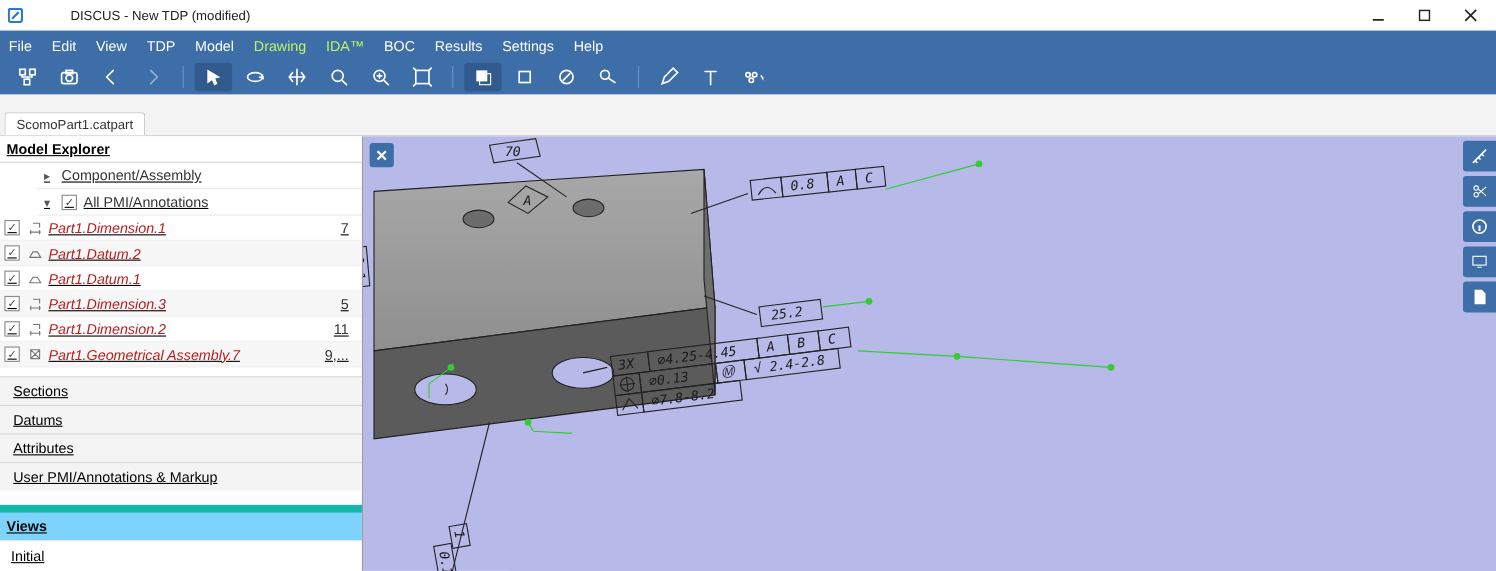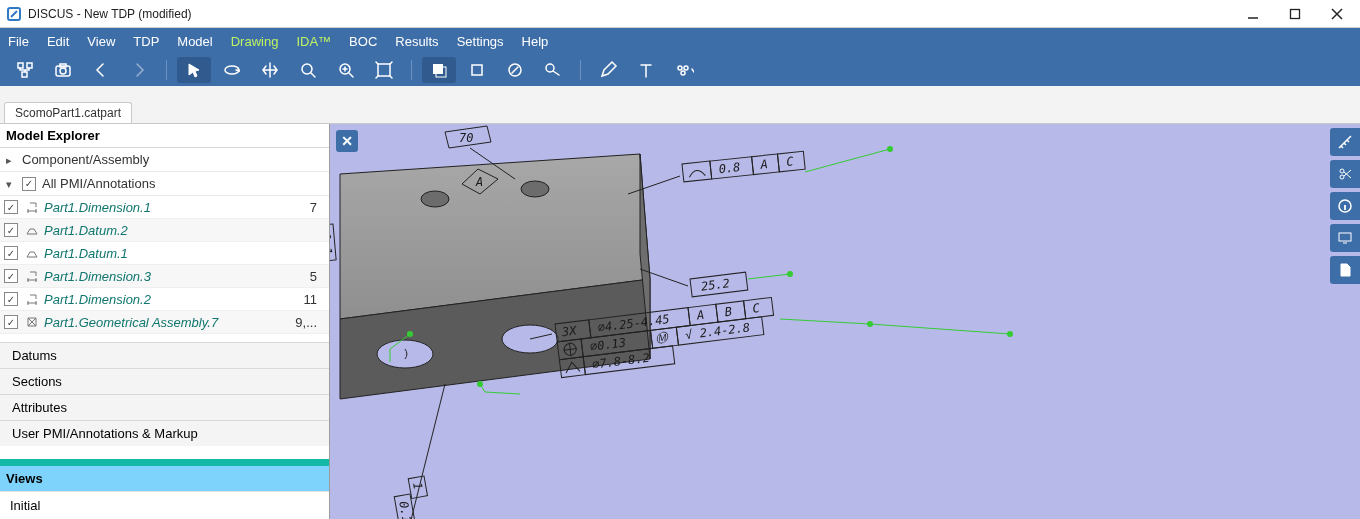--- a/index.html
+++ b/index.html
@@ -1,19 +1,19 @@
 <!DOCTYPE html>
 <html><head>
 <meta charset="utf-8">
 <style>
 * { box-sizing: border-box; margin: 0; padding: 0; font-family: "Segoe UI", Tahoma, sans-serif; }
 body { width: 1360px; height: 519px; overflow: hidden; background: #fff; display: flex; flex-direction: column; font-size: 13px; }
 
 
-.titlebar { height: 28px; display: flex; align-items: center; padding: 12px 6px; border-bottom: 1px solid #d0d0d0; background:#fff; }
+.titlebar { height: 28px; display: flex; align-items: center; padding: 12px 6px; border-bottom: 1px solid #d0d0d0; background:#fff;gap:36px; }
 .titlebar .logo { width:16px;height:16px;margin-right:6px;display:inline-flex;align-items:center;justify-content:center;}
 .titlebar .title { font-size: 12px; color: #222; }
 .titlebar .win-controls { margin-left: auto; display: flex; gap: 28px; padding-right: 10px; }
 .titlebar .win-controls span { width:14px;height:14px;display:inline-flex;align-items:center;justify-content:center;font-size:14px;color:#222;}
 
 
 .menubar-wrap { background: #3e6ea8; color: #fff; display: flex; flex-direction: column; }
 .menubar { height: 26px; display: flex; align-items: center; padding: 0 8px; gap: 18px; font-size: 13px; }
 .menubar .item { cursor: default; }
 .menubar .item.disabled { color: #bef264; }
@@ -22,38 +22,38 @@
 .toolbar .tbtn { width: 34px; height: 26px; display:flex;align-items:center;justify-content:center;border-radius:3px;cursor:pointer;}
 .toolbar .tbtn.active { background:#315a8f; }
 .toolbar .tbtn.disabled svg { opacity:.45; }
 .toolbar .sep { width:1px;height:20px;background:#6a93c4;margin:0 6px;}
 
 
 .tabstrip { height: 38px; background: #f3f3f3; display: flex; align-items: flex-end; padding-left: 4px; border-bottom:1px solid #c8c8c8;}
 .tabstrip .tab { background:#fff; border:1px solid #c8c8c8; border-bottom:none; border-radius:3px 3px 0 0; padding:3px 10px; font-size:12px; color:#333;}
 
 
-.main { flex:1; display:flex; min-height:0; }
+.main { flex:1; display:flex; min-height:0;text-decoration:underline; }
 
 
 .sidebar { width: 330px; border-right:1px solid #9c9c9c; display:flex;flex-direction:column;background:#fff;min-height:0;}
 .panel-header { font-weight:600; font-size:13px; padding:4px 6px; background:#fff; border-bottom:1px solid #d8d8d8;}
-.tree-row { display:flex; align-items:center; padding:4px 6px; border-bottom:1px solid #e9e9e9; font-size:13px; color:#333; gap:6px;}
+.tree-row { display:flex; align-items:center; padding:4px 6px; border-bottom:1px solid #e9e9e9; font-size:13px; color:#333; gap:6px;margin-left:34px;}
 .tree-row .caret { width:10px;display:inline-block;}
 .tree-row .caret.right::before{content:"▸";color:#555;font-size:11px;}
 .tree-row .caret.down::before{content:"▾";color:#555;font-size:11px;}
 .chk { width:14px;height:14px;border:1px solid #888;display:inline-flex;align-items:center;justify-content:center;font-size:10px;color:#444;background:#fff;}
 .chk.checked::before{content:"✓";}
 .col-headers { display:flex; background:#f5f5f5; border-bottom:1px solid #d0d0d0; font-size:12px;}
 .col-headers .hname{flex:1;text-align:center;padding:3px 0;}
 .col-headers .hcn{width:40px;text-align:center;border-left:1px solid #d0d0d0;padding:3px 0;}
 .item-row { display:flex;align-items:center;padding:3px 4px;border-bottom:1px solid #efefef;font-size:13px;}
 .item-row .chk{margin-right:6px;}
 .item-row .icon{width:16px;height:16px;margin-right:4px;display:inline-flex;align-items:center;justify-content:center;}
-.item-row .name{flex:1;color:#0f766e;font-style:italic;}
+.item-row .name{flex:1;color:#b91c1c;font-style:italic;}
 .item-row .cn{width:40px;text-align:right;padding-right:8px;color:#333;}
 .item-row.striped { background:#f7f7f7; }
 .section-head { display:flex;align-items:center;padding:5px 6px;border-top:1px solid #d8d8d8;background:#f4f4f4;font-size:13px;gap:6px;}
 .views-head { font-weight:600;padding:5px 6px;border-top:7px solid #14b8a6;background:#7dd3fc;}
 .views-item { padding:6px 10px;border-top:1px solid #e4e4e4;font-size:13px;}
 
 
 .viewport { flex:1; position:relative; background:#b7b9e8; overflow:hidden;}
 .viewport .close-btn { position:absolute; top:6px; left:6px; width:22px;height:22px;background:#3e6ea8;color:#fff;display:flex;align-items:center;justify-content:center;border-radius:3px;font-weight:bold;font-size:14px;}
 
@@ -298,25 +298,25 @@
           </span>
           <span class="name">Part1.Geometrical Assembly.7</span>
           <span class="cn">9,...</span>
         </div>
       </div>
 
     <div style="flex:0 0 8px;"></div>
 
     <div class="section-head">
       <span class="caret right"></span>
-      <span>Datums</span>
+      <span>Sections</span>
     </div>
     <div class="section-head">
       <span class="caret right"></span>
-      <span>Sections</span>
+      <span>Datums</span>
     </div>
     <div class="section-head">
       <span class="caret right"></span>
       <span>Attributes</span>
     </div>
     <div class="section-head">
       <span class="caret right"></span>
       <span>User PMI/Annotations &amp; Markup</span>
     </div>
 

